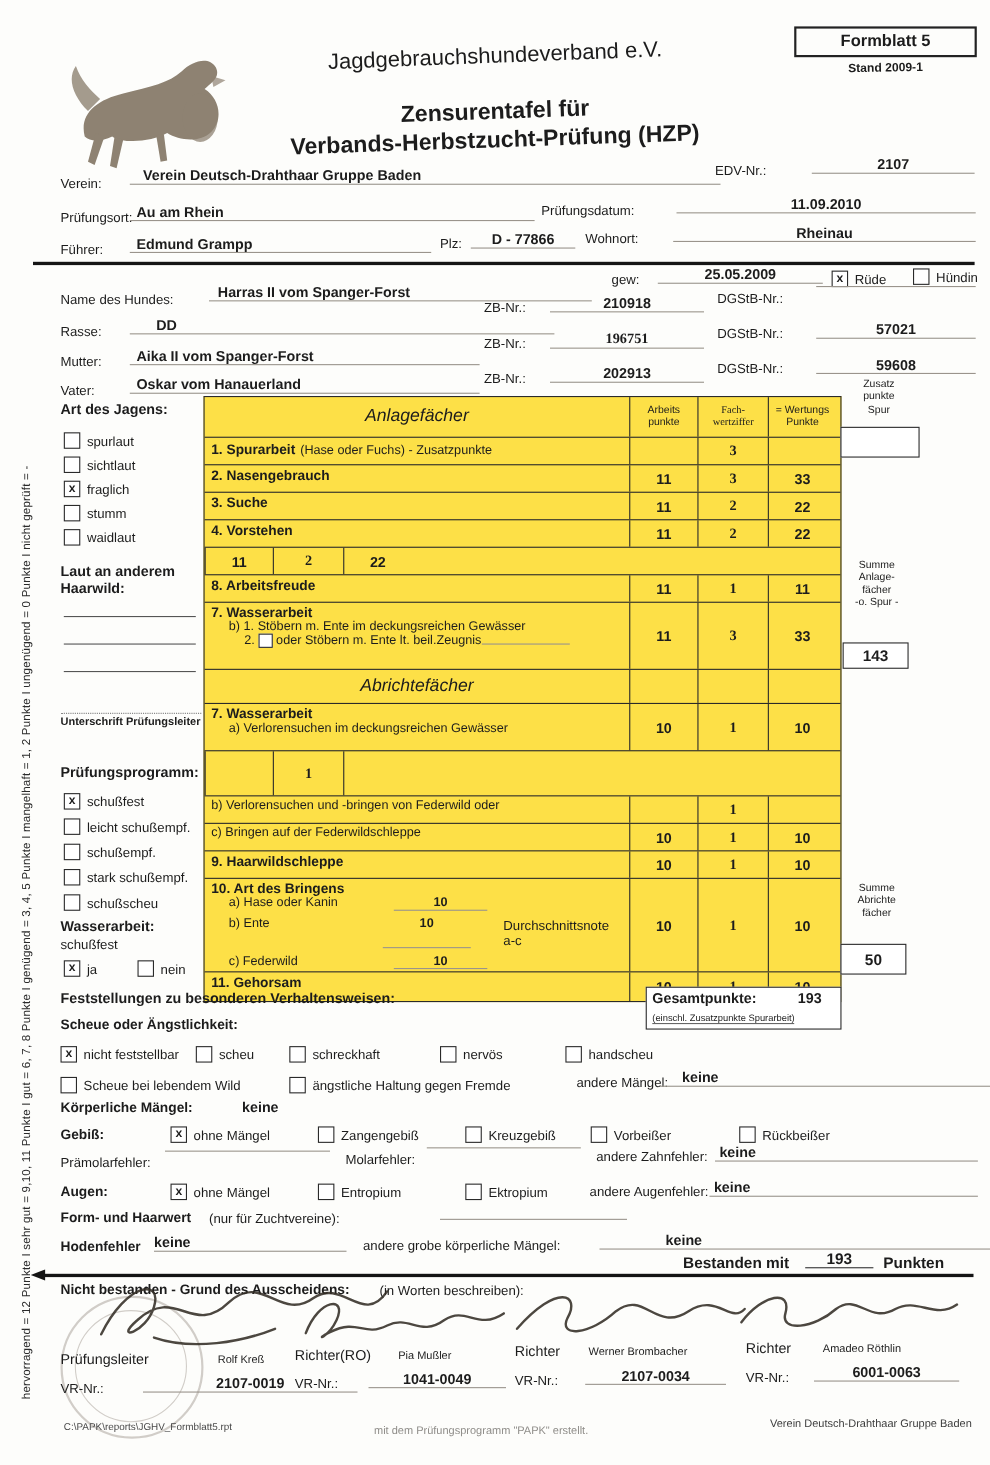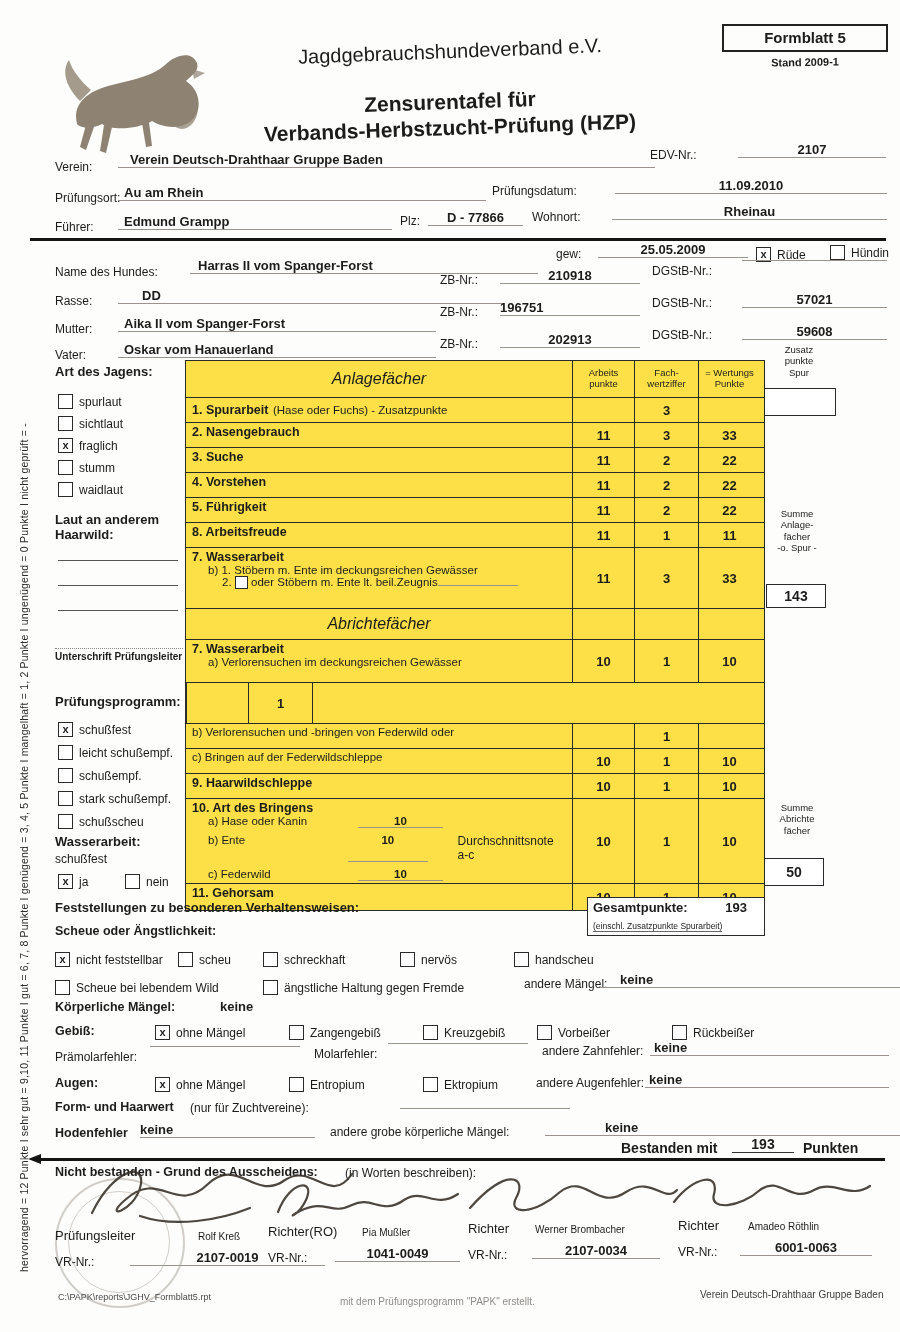--- a/index.html
+++ b/index.html
@@ -12,21 +12,21 @@
   .pre{white-space:pre-line;}
   .cb{display:inline-block;width:13px;height:13px;border:1.5px solid #2a2a2a;text-align:center;font-size:11px;line-height:13px;font-weight:bold;vertical-align:middle;background:#fff;}
   .cbl{font-size:12px;margin-left:6px;vertical-align:middle;}
   .thick{background:#151515;height:3px;}
   
   #score-table{position:absolute;left:185px;top:360px;width:578px;border:1.5px solid #2a2a2a;background:#fde047;}
   .trow{display:flex;border-top:1px solid #2a2a2a;align-items:stretch;}
   .trow:first-child{border-top:none;}
   .c-label{width:386px;padding:2px 6px;box-sizing:border-box;}
   .nc{width:62px;border-left:1px solid #2a2a2a;display:flex;align-items:center;justify-content:center;font-weight:bold;font-size:13px;box-sizing:border-box;}
-  .nc.fw{width:64px;}
+  .nc.fw{width:64px;font-family:Liberation Serif, serif;}
   .rowlabel{font-weight:bold;font-size:12.5px;}
   .sub{font-size:11.5px;margin-left:16px;}
   .ithead{font-style:italic;font-size:16px;text-align:center;font-weight:normal;}
   .colhead{font-size:9.5px;font-weight:normal;text-align:center;line-height:1.15;}
   .box{border:1.5px solid #2a2a2a;text-align:center;font-weight:bold;font-size:14px;background:#fff;}
   .mlabel{font-size:9.5px;text-align:center;line-height:1.2;}
   .sig-svg path{fill:none;stroke:#332d26;stroke-width:2.2;stroke-linecap:round;opacity:.88;}
   .stamp{border:2px solid rgba(108,97,84,.30);border-radius:50%;}
   .rot{transform:rotate(-90deg);transform-origin:0 0;font-size:10.5px;letter-spacing:.2px;color:#2a2a2a;white-space:nowrap;}
 </style>
@@ -77,21 +77,21 @@
 <span class="abs lbl" style="left:55px;top:265px;">Name des Hundes:</span>
 <span class="abs fill bv" style="left:190px;top:258px;width:340px;padding-left:8px;">Harras II vom Spanger-Forst</span>
 <span class="abs lbl" style="left:440px;top:273px;">ZB-Nr.:</span>
 <span class="abs fill bv" style="left:500px;top:268px;width:140px;text-align:center;">210918</span>
 <span class="abs lbl" style="left:652px;top:264px;">DGStB-Nr.:</span>
 <span class="abs fill bv" style="left:742px;top:260px;width:145px;text-align:center;"></span>
 
 <span class="abs lbl" style="left:55px;top:294px;">Rasse:</span>
 <span class="abs fill bv" style="left:118px;top:288px;width:362px;padding-left:24px;">DD</span>
 <span class="abs lbl" style="left:440px;top:305px;">ZB-Nr.:</span>
-<span class="abs fill bv" style="left:500px;top:300px;width:140px;text-align:left;">196751</span>
+<span class="abs fill bv" style="left:500px;top:300px;width:140px;text-align:center;font-family:Liberation Serif, serif;">196751</span>
 <span class="abs lbl" style="left:652px;top:296px;">DGStB-Nr.:</span>
 <span class="abs fill bv" style="left:742px;top:292px;width:145px;text-align:center;">57021</span>
 
 <span class="abs lbl" style="left:55px;top:322px;">Mutter:</span>
 <span class="abs fill bv" style="left:118px;top:316px;width:312px;padding-left:6px;">Aika II vom Spanger-Forst</span>
 <span class="abs lbl" style="left:440px;top:337px;">ZB-Nr.:</span>
 <span class="abs fill bv" style="left:500px;top:332px;width:140px;text-align:center;">202913</span>
 <span class="abs lbl" style="left:652px;top:328px;">DGStB-Nr.:</span>
 <span class="abs fill bv" style="left:742px;top:324px;width:145px;text-align:center;">59608</span>
 
@@ -154,21 +154,20 @@
     <div class="nc fw">2</div>
     <div class="nc">22</div>
   </div>
   <div class="trow" style="height:24px;">
     <div class="c-label rowlabel">4. Vorstehen</div>
     <div class="nc">11</div>
     <div class="nc fw">2</div>
     <div class="nc">22</div>
   </div>
   <div class="trow" style="height:24px;">
-    <div class="c-label rowlabel">5. Führigkeit</div>
     <div class="nc">11</div>
     <div class="nc fw">2</div>
     <div class="nc">22</div>
   </div>
   <div class="trow" style="height:24px;">
     <div class="c-label rowlabel">8. Arbeitsfreude</div>
     <div class="nc">11</div>
     <div class="nc fw">1</div>
     <div class="nc">11</div>
   </div>

